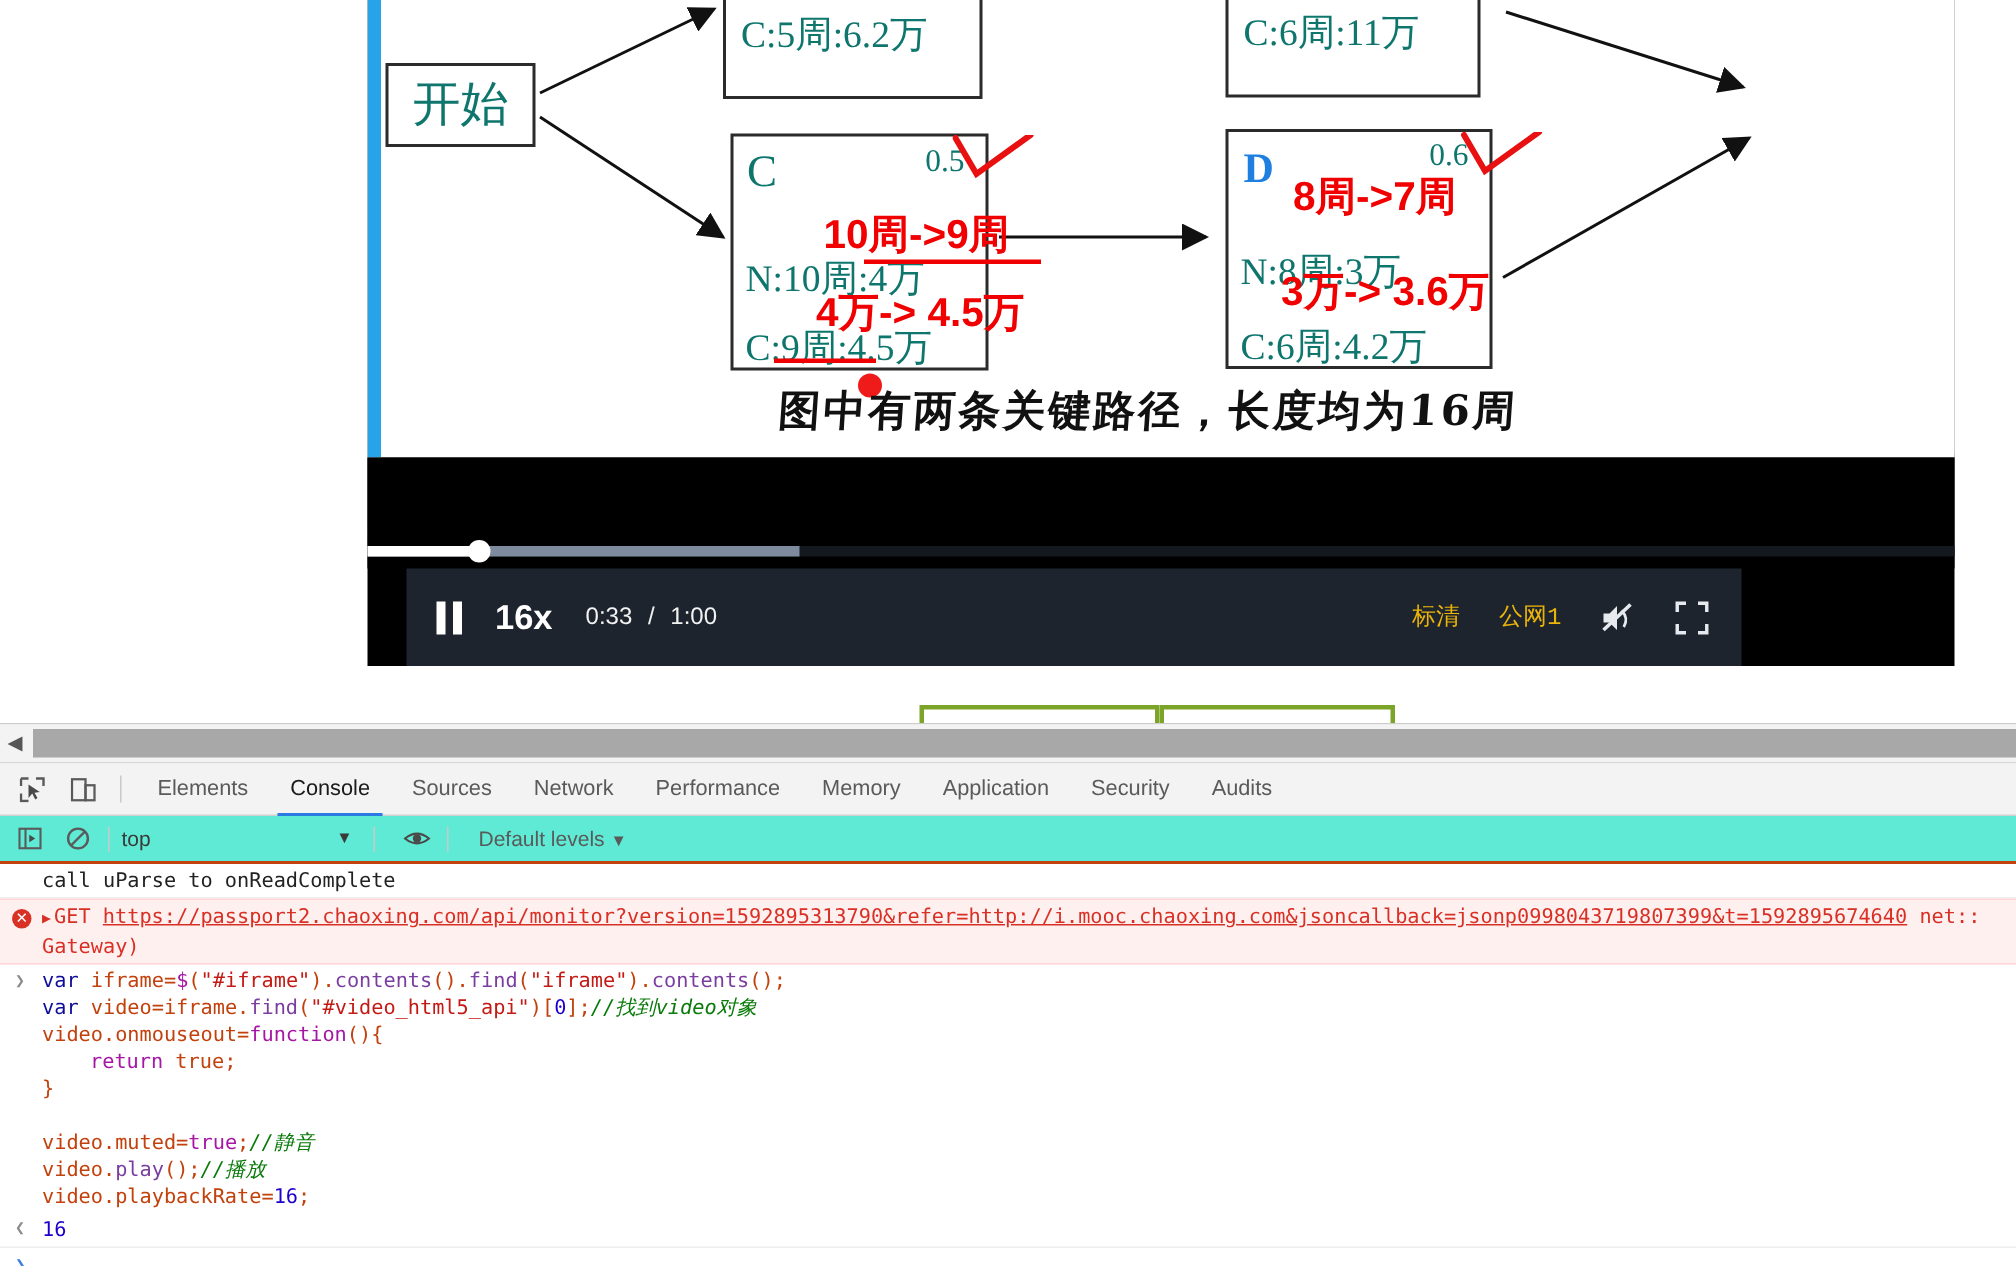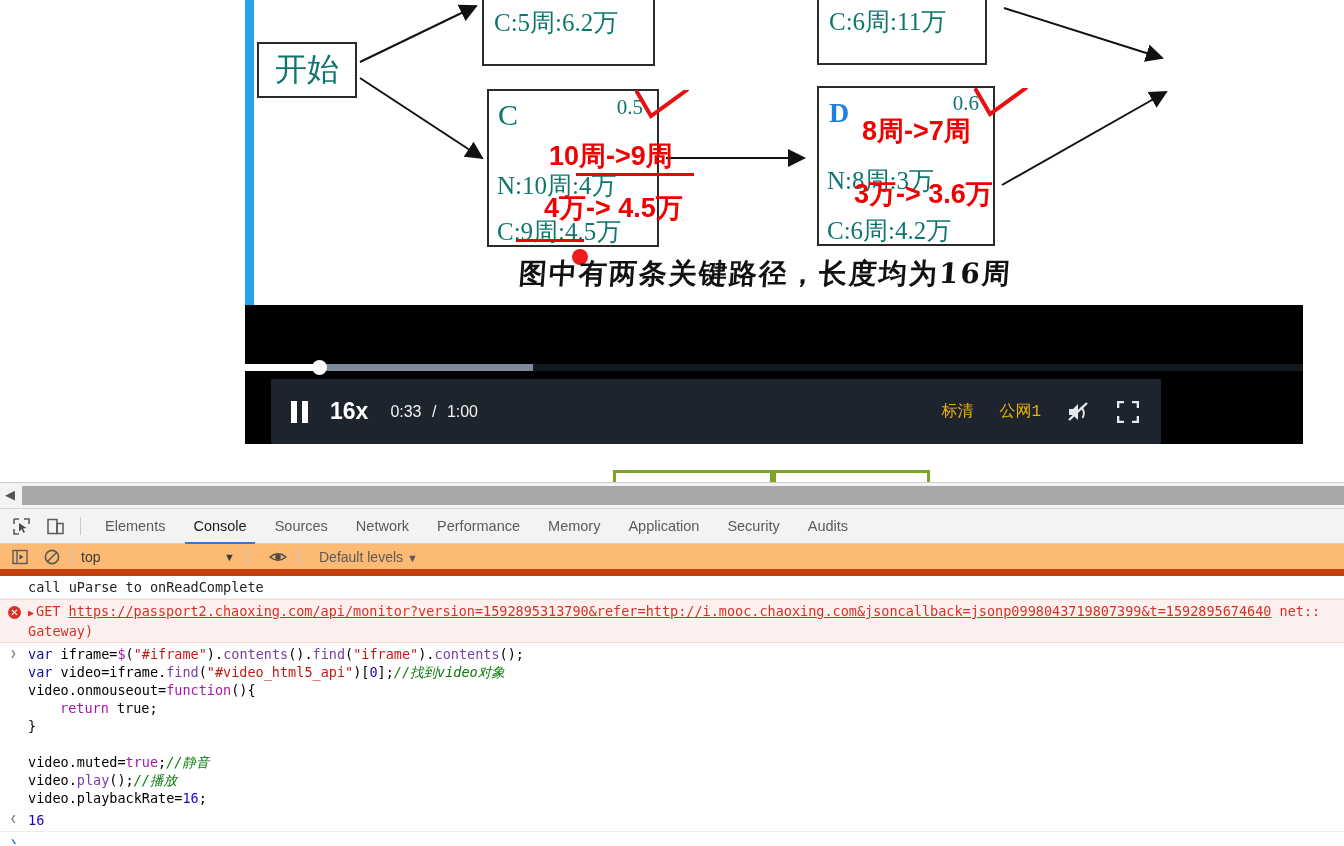--- a/index.html
+++ b/index.html
@@ -70,21 +70,21 @@
   #dock-handle { position: absolute; left: 22px; top: 3px; width: 1322px; height: 19px; background: #a8a8a8; }
   #dock-arrow { position: absolute; left: 5px; top: 4px; font-size: 13px; color: #555; }
 
   #tabbar { position: relative; width: 1344px; height: 35px; background: #f3f3f3; border-bottom: 1px solid #d0d0d0; display: flex; align-items: center; }
   .tool-icon { width: 26px; height: 26px; margin-left: 8px; display: flex; align-items: center; justify-content: center; cursor: pointer; }
   .tab-sep { width: 1px; height: 18px; background: #c9c9c9; margin: 0 10px 0 12px; }
   .tab { position: relative; height: 35px; padding: 0 14px; display: flex; align-items: center; font-size: 14.5px; color: #5a5a5a; cursor: pointer; }
   .tab.active { color: #1a1a1a; }
   .tab.active::after { content: ""; position: absolute; left: 6px; right: 6px; bottom: 0; height: 2px; background: #2a7ae2; }
 
-  #filterbar { position: relative; width: 1344px; height: 32px; background: #fdba74; border-bottom: 7px solid #c2410c; display: flex; align-items: center; }
+  #filterbar { position: relative; width: 1344px; height: 32px; background: #5eead4; border-bottom: 2px solid #c2410c; display: flex; align-items: center; }
   .fb-icon { width: 24px; height: 24px; margin-left: 8px; display: flex; align-items: center; justify-content: center; cursor: pointer; }
   .fb-sep { width: 1px; height: 17px; background: #c9c9c9; margin: 0 8px; }
   #ctx-select { width: 160px; display: flex; align-items: center; justify-content: space-between; font-size: 14px; color: #3a3a3a; cursor: pointer; padding-right: 6px; }
   #filter-input { flex: 0 0 390px; height: 22px; background: #fff; border: 1px solid #d2d2d2; font-size: 14px; color: #9a9a9a; padding: 0 6px; display: flex; align-items: center; }
   #levels { margin-left: 12px; font-size: 14px; color: #5a5a5a; cursor: pointer; }
 
   #console-body { position: relative; width: 1344px; height: 268px; background: #fff; overflow: hidden; font-family: "DejaVu Sans Mono", monospace; font-size: 13.5px; }
 
   .row { position: relative; padding: 2px 0 2px 28px; line-height: 18px; color: #222; }
   .row.log { border-bottom: 1px solid #f0f0f0; }
@@ -95,21 +95,21 @@
   .err-url { color: #d93025; text-decoration: underline; word-break: break-all; }
   .err-tail { color: #d93025; }
 
   .code-block { position: relative; padding: 2px 0 2px 28px; line-height: 18px; color: #222; }
   .kw { color: #0d0d99; }
   .kw2 { color: #a617a6; }
   .str { color: #c41a16; }
   .num { color: #1c00cf; }
   .fn { color: #7a3ea1; }
   .cmt { color: #0a7a0a; font-style: italic; }
-  .plain { color: #000000; }
+  .plain { color: #c2410c; }
 
   .result-row { position: relative; padding: 3px 0 3px 28px; color: #1c00cf; border-bottom: 1px solid #eee; }
   .res-arrow { position: absolute; left: 10px; top: 3px; color: #8a8a8a; font-size: 11px; }
   .prompt-row { position: relative; padding: 4px 0 4px 28px; height: 22px; }
   .prompt-arrow { position: absolute; left: 10px; top: 4px; color: #3b7fe0; font-size: 12px; }
 </style>
 </head>
 <body>
 
 <div id="root">

